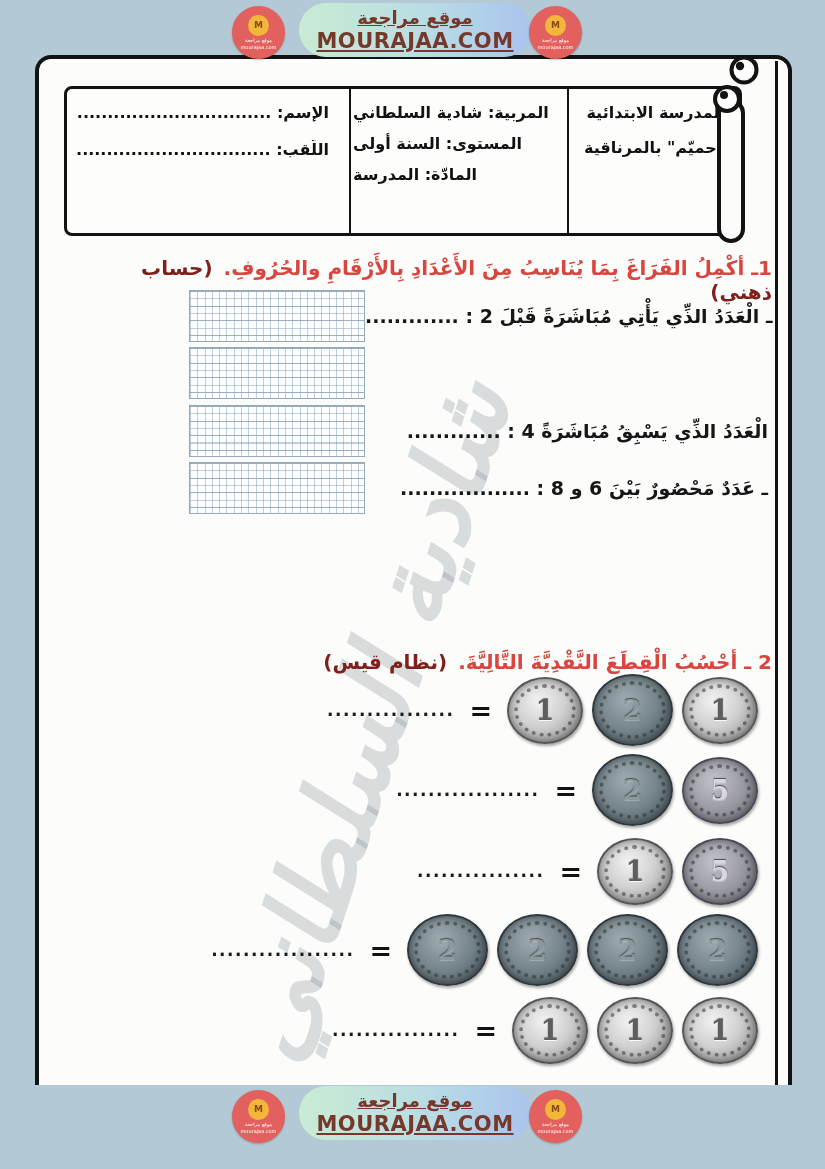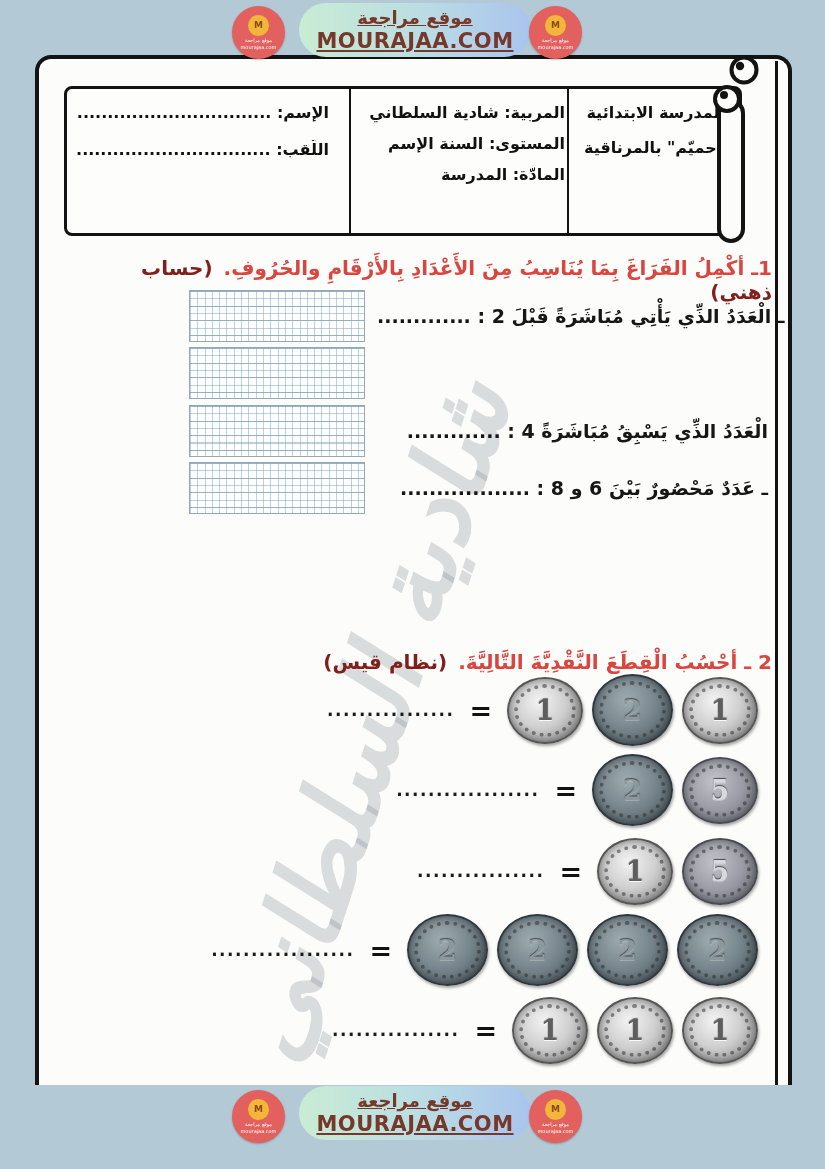--- a/index.html
+++ b/index.html
@@ -41,36 +41,36 @@
   }
   
   .info-table{
     position:absolute;left:25px;top:27px;width:678px;height:150px;
     border:3px solid #131313;border-radius:8px;box-sizing:border-box;
     display:flex;flex-direction:row;direction:rtl;background:#fdfdfb;z-index:2;
   }
   .col{box-sizing:border-box;padding:14px 2px;direction:rtl;}
   .col-school{width:172px;border-left:2.5px solid #131313;font-weight:bold;font-size:16px;color:#111;text-align:right;padding-right:14px;}
   .col-school div{margin-bottom:16px;}
-  .col-teacher{width:218px;border-left:2.5px solid #131313;font-weight:bold;font-size:16px;color:#111;text-align:right;}
+  .col-teacher{width:218px;border-left:2.5px solid #131313;font-weight:bold;font-size:16px;color:#111;text-align:left;}
   .col-teacher div{margin-bottom:12px;}
   .col-names{flex:1;font-weight:bold;font-size:16px;color:#111;text-align:right;padding-right:20px;padding-left:4px;}
   .col-names .line{margin-bottom:18px;white-space:nowrap;overflow:hidden;}
   .dots{letter-spacing:1px;font-weight:bold;}
   .scroll-deco{position:absolute;right:-14px;top:-10px;z-index:3;}
   
   .sec-title{
     position:absolute;right:16px;left:40px;direction:rtl;text-align:right;
     font-weight:bold;font-size:20px;z-index:2;
   }
   .sec-title .main{color:#d9453f;}
   .sec-title .hint{color:#80201c;margin-right:4px;}
   
   .questions{position:absolute;left:0;right:16px;top:228px;z-index:2;}
-  .q-row{height:57.5px;display:flex;align-items:center;gap:12px;}
+  .q-row{height:57.5px;display:flex;align-items:center;}
   .gridbox{
     margin-left:150px;width:176px;height:52px;flex:0 0 auto;
     border:1px solid #93a8b8;box-sizing:border-box;background-color:#fdfeff;
     background-image:
       repeating-linear-gradient(to right, rgba(130,160,185,.5) 0 1px, transparent 1px 7.3px),
       repeating-linear-gradient(to bottom, rgba(130,160,185,.5) 0 1px, transparent 1px 7.3px),
       repeating-linear-gradient(to bottom, rgba(90,112,128,.45) 0 1px, transparent 1px 14.6px);
   }
   .q-text{
     flex:1;direction:rtl;text-align:right;font-weight:bold;font-size:19px;color:#161616;
@@ -128,21 +128,21 @@
 
   <div class="watermark">شادية السلطاني</div>
 
   <div class="info-table">
     <div class="col col-school">
       <div>المدرسة الابتدائية</div>
       <div>"حميّم" بالمرناقية</div>
     </div>
     <div class="col col-teacher">
       <div>المربية: شادية السلطاني</div>
-      <div>المستوى: السنة الإسم</div>
+      <div>المستوى: السنة أولى</div>
       <div>المادّة: المدرسة</div>
     </div>
     <div class="col col-names">
       <div class="line">
         <span>الإسم:</span>
         <span class="dots">................................</span>
       </div>
       <div class="line">
         <span>اللّقب:</span>
         <span class="dots">................................</span>

